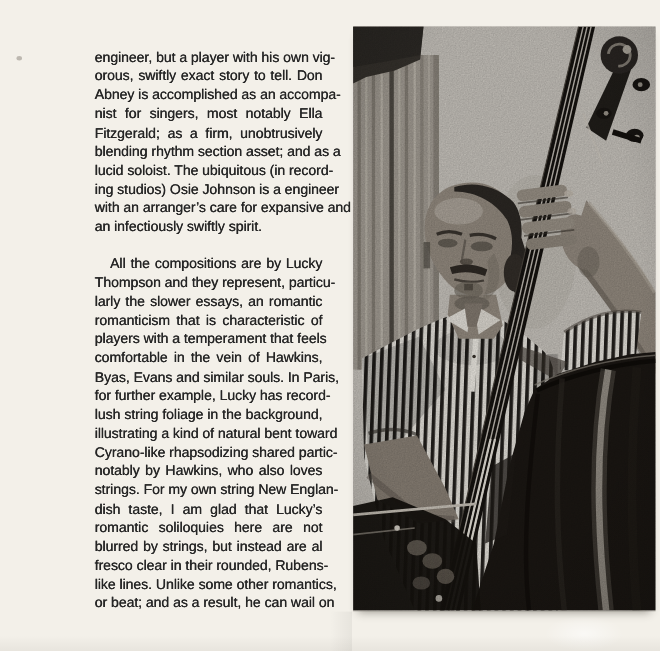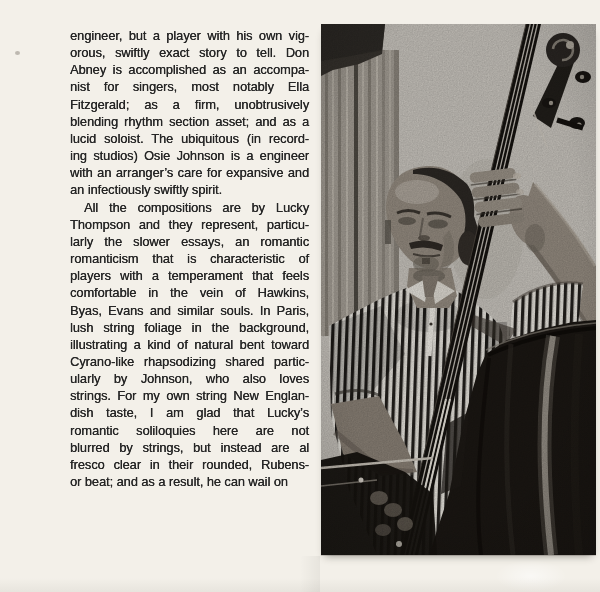--- a/index.html
+++ b/index.html
@@ -17,21 +17,21 @@
     background:#b3aea6; border-radius:50%; opacity:.85;
   }
   
   .text-column {
     position:absolute; left:70px; top:27px; width:239px;
     font-size:12.8px; line-height:17.15px;
     letter-spacing:-0.05px;
     color: var(--ink, #262626);
     text-shadow: 0.25px 0 0 currentColor; 
   }
-  .para { margin:0; }
+  .para { margin:16px; }
   .line { white-space:nowrap; text-align:justify; text-align-last:justify; }
   .line.last { text-align-last:left; }
   .para.indent .line:first-child { text-indent:14px; }
   
   .photo {
     position:absolute; left:321px; top:24px; width:275px; height:531px;
     box-shadow: 0 5px 8px -4px rgba(45,40,32,.45), 0 1px 0 rgba(45,40,32,.18);
     background:#c9c5be;
   }
   .photo svg { display:block; width:275px; height:531px; }
@@ -70,29 +70,31 @@
         <div class="line last">an infectiously swiftly spirit.</div>
       </div>
       <div class="para indent">
         <div class="line">All the compositions are by Lucky</div>
         <div class="line">Thompson and they represent, particu-</div>
         <div class="line">larly the slower essays, an romantic</div>
         <div class="line">romanticism that is characteristic of</div>
         <div class="line">players with a temperament that feels</div>
         <div class="line">comfortable in the vein of Hawkins,</div>
         <div class="line">Byas, Evans and similar souls. In Paris,</div>
+        <div class="line">for further example, Lucky has record-</div>
         <div class="line">lush string foliage in the background,</div>
         <div class="line">illustrating a kind of natural bent toward</div>
         <div class="line">Cyrano-like rhapsodizing shared partic-</div>
-        <div class="line">ularly by Johnson, who also loves</div>
+        <div class="line">notably by Hawkins, who also loves</div>
         <div class="line">strings. For my own string New Englan-</div>
         <div class="line">dish taste, I am glad that Lucky’s</div>
         <div class="line">romantic soliloquies here are not</div>
         <div class="line">blurred by strings, but instead are al</div>
         <div class="line">fresco clear in their rounded, Rubens-</div>
+        <div class="line">like lines. Unlike some other romantics,</div>
         <div class="line last">or beat; and as a result, he can wail on</div>
       </div>
     </div>
 
   <div class="photo" title="Black-and-white photograph of a jazz musician in a vertically striped short-sleeved shirt playing an upright double bass in front of a curtain">
     <svg viewBox="0 0 275 531" preserveAspectRatio="none">
       <defs>
         <pattern id="stripes" width="7" height="10" patternUnits="userSpaceOnUse" patternTransform="rotate(2)">
           <rect width="7" height="10" style="fill:var(--shirt-light,#e7e4dd)"></rect>
           <rect width="3.3" height="10" style="fill:var(--shirt-dark,#23201d)"></rect>

